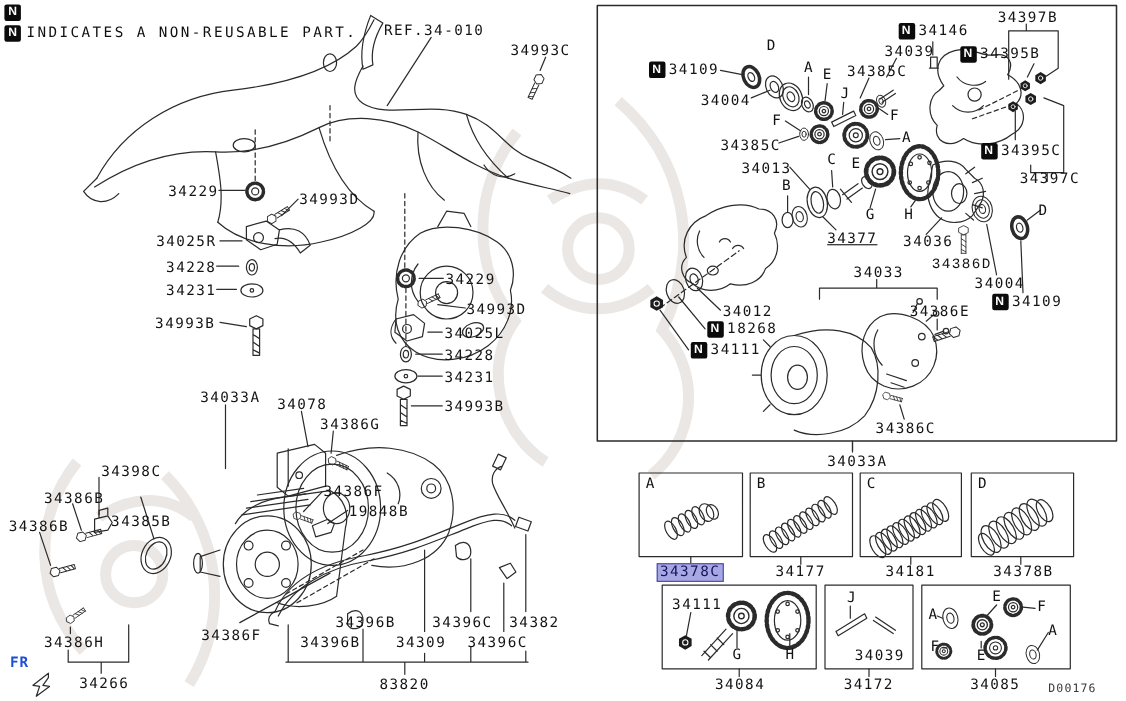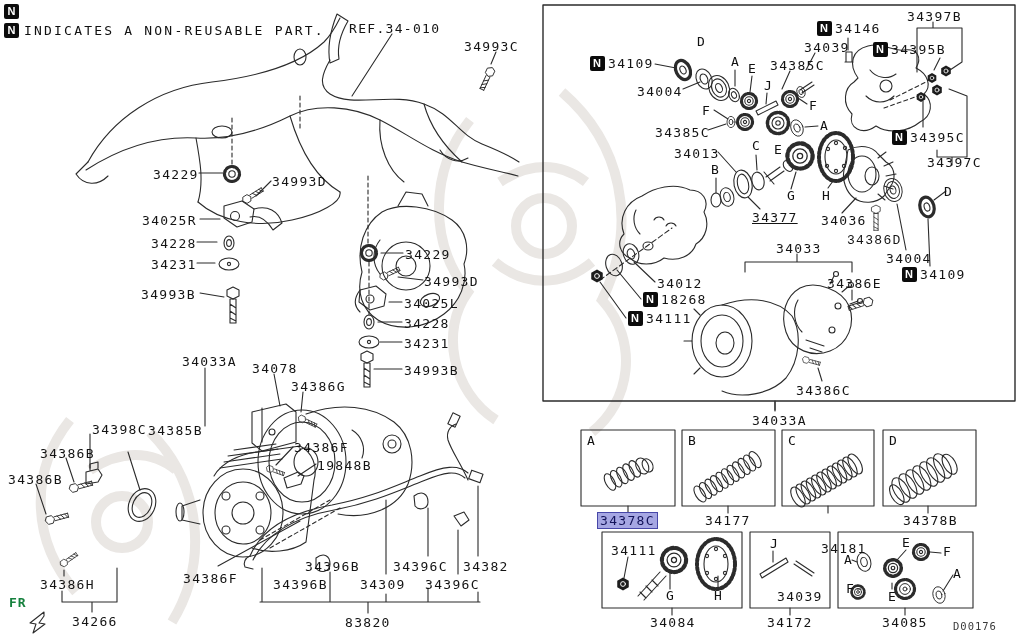--- a/index.html
+++ b/index.html
@@ -12,21 +12,21 @@
   .plabel .txt{display:inline-block;}
   .plabel.hl .txt{padding:0 2px;border:1px solid #4747a8;color:#14145a;}
   .nbadge{display:inline-flex;align-items:center;justify-content:center;width:15px;height:15px;
           background:#0b0b0b;color:#ffffff;font:bold 11px/11px "Liberation Sans",sans-serif;
           border-radius:2px;flex:0 0 auto;}
   .letter{position:absolute;font:13px/14px "DejaVu Sans Mono",monospace;color:#111;letter-spacing:0;}
   .note-row{position:absolute;display:flex;align-items:center;gap:5px;}
   .note-jp{font:11px/14px "DejaVu Sans",sans-serif;color:#101010;}
   .note-en{font:13px/15px "DejaVu Sans Mono",monospace;letter-spacing:2.2px;color:#101010;}
   .fr-label{position:absolute;left:9px;top:595px;font:bold 13px "DejaVu Sans Mono",monospace;
-            letter-spacing:1px;color:#15803d;}
+            letter-spacing:1px;color:#1d4ed8;}
   .doc-code{position:absolute;left:953px;top:620px;font:10.5px "DejaVu Sans Mono",monospace;
             letter-spacing:1px;color:#3a3a3a;}
 </style>
 </head>
 <body>
 
 <div id="canvas">
 
 <svg width="1024" height="637" viewBox="0 0 1024 637">
   <defs>
@@ -436,21 +436,21 @@
       </div>
       <div class="plabel" style="left: 291px; top: 379px;">
         <span class="txt">34386G</span>
       </div>
       <div class="plabel" style="left: 71px; top: 422px; margin-left: 21px;">
         <span class="txt">34398C</span>
       </div>
       <div class="plabel" style="left: 40px; top: 446px;">
         <span class="txt">34386B</span>
       </div>
-      <div class="plabel" style="left: 101px; top: 423px; margin-left: 47px;">
+      <div class="plabel" style="left: 101px; top: 467px;">
         <span class="txt">34385B</span>
       </div>
       <div class="plabel" style="left: 8px; top: 472px;">
         <span class="txt">34386B</span>
       </div>
       <div class="plabel" style="left: 294px; top: 440px;">
         <span class="txt">34386F</span>
       </div>
       <div class="plabel" style="left: 317px; top: 458px;">
         <span class="txt">19848B</span>
@@ -560,21 +560,21 @@
       </div>
       <div class="plabel" style="left: 752px; top: 413px;">
         <span class="txt">34033A</span>
       </div>
       <div class="plabel hl" style="left: 597px; top: 512px;">
         <span class="txt" style="background: rgb(166, 167, 227); border-color: rgb(71, 71, 168);">34378C</span>
       </div>
       <div class="plabel" style="left: 705px; top: 513px;">
         <span class="txt">34177</span>
       </div>
-      <div class="plabel" style="left: 805px; top: 541px; margin-left: 16px;">
+      <div class="plabel" style="left: 805px; top: 513px;">
         <span class="txt">34181</span>
       </div>
       <div class="plabel" style="left: 903px; top: 513px;">
         <span class="txt">34378B</span>
       </div>
       <div class="plabel" style="left: 611px; top: 543px;">
         <span class="txt">34111</span>
       </div>
       <div class="plabel" style="left: 650px; top: 615px;">
         <span class="txt">34084</span>

